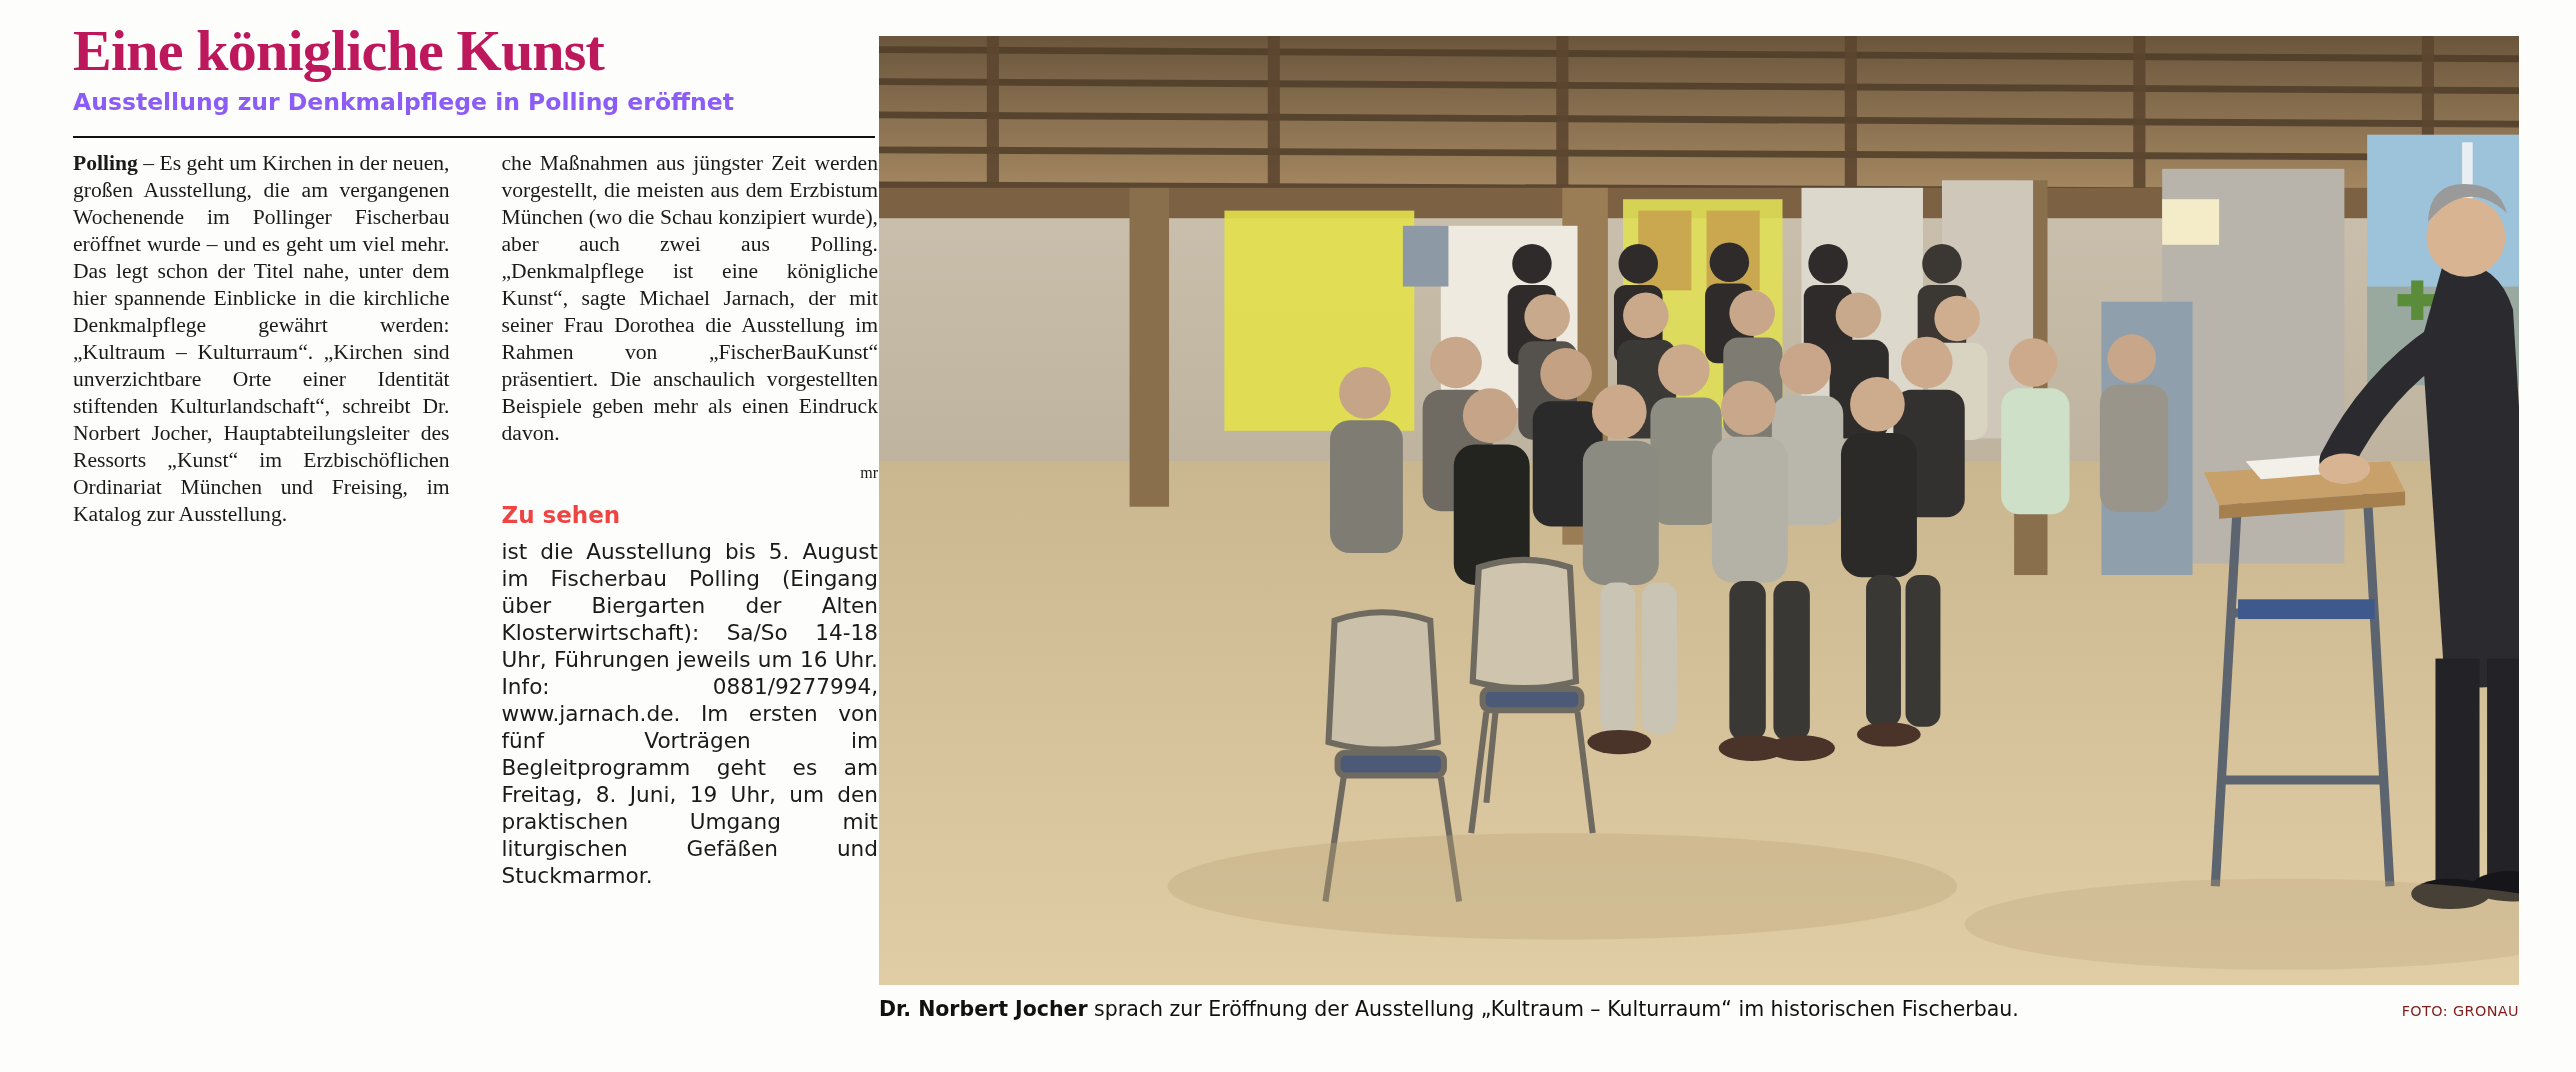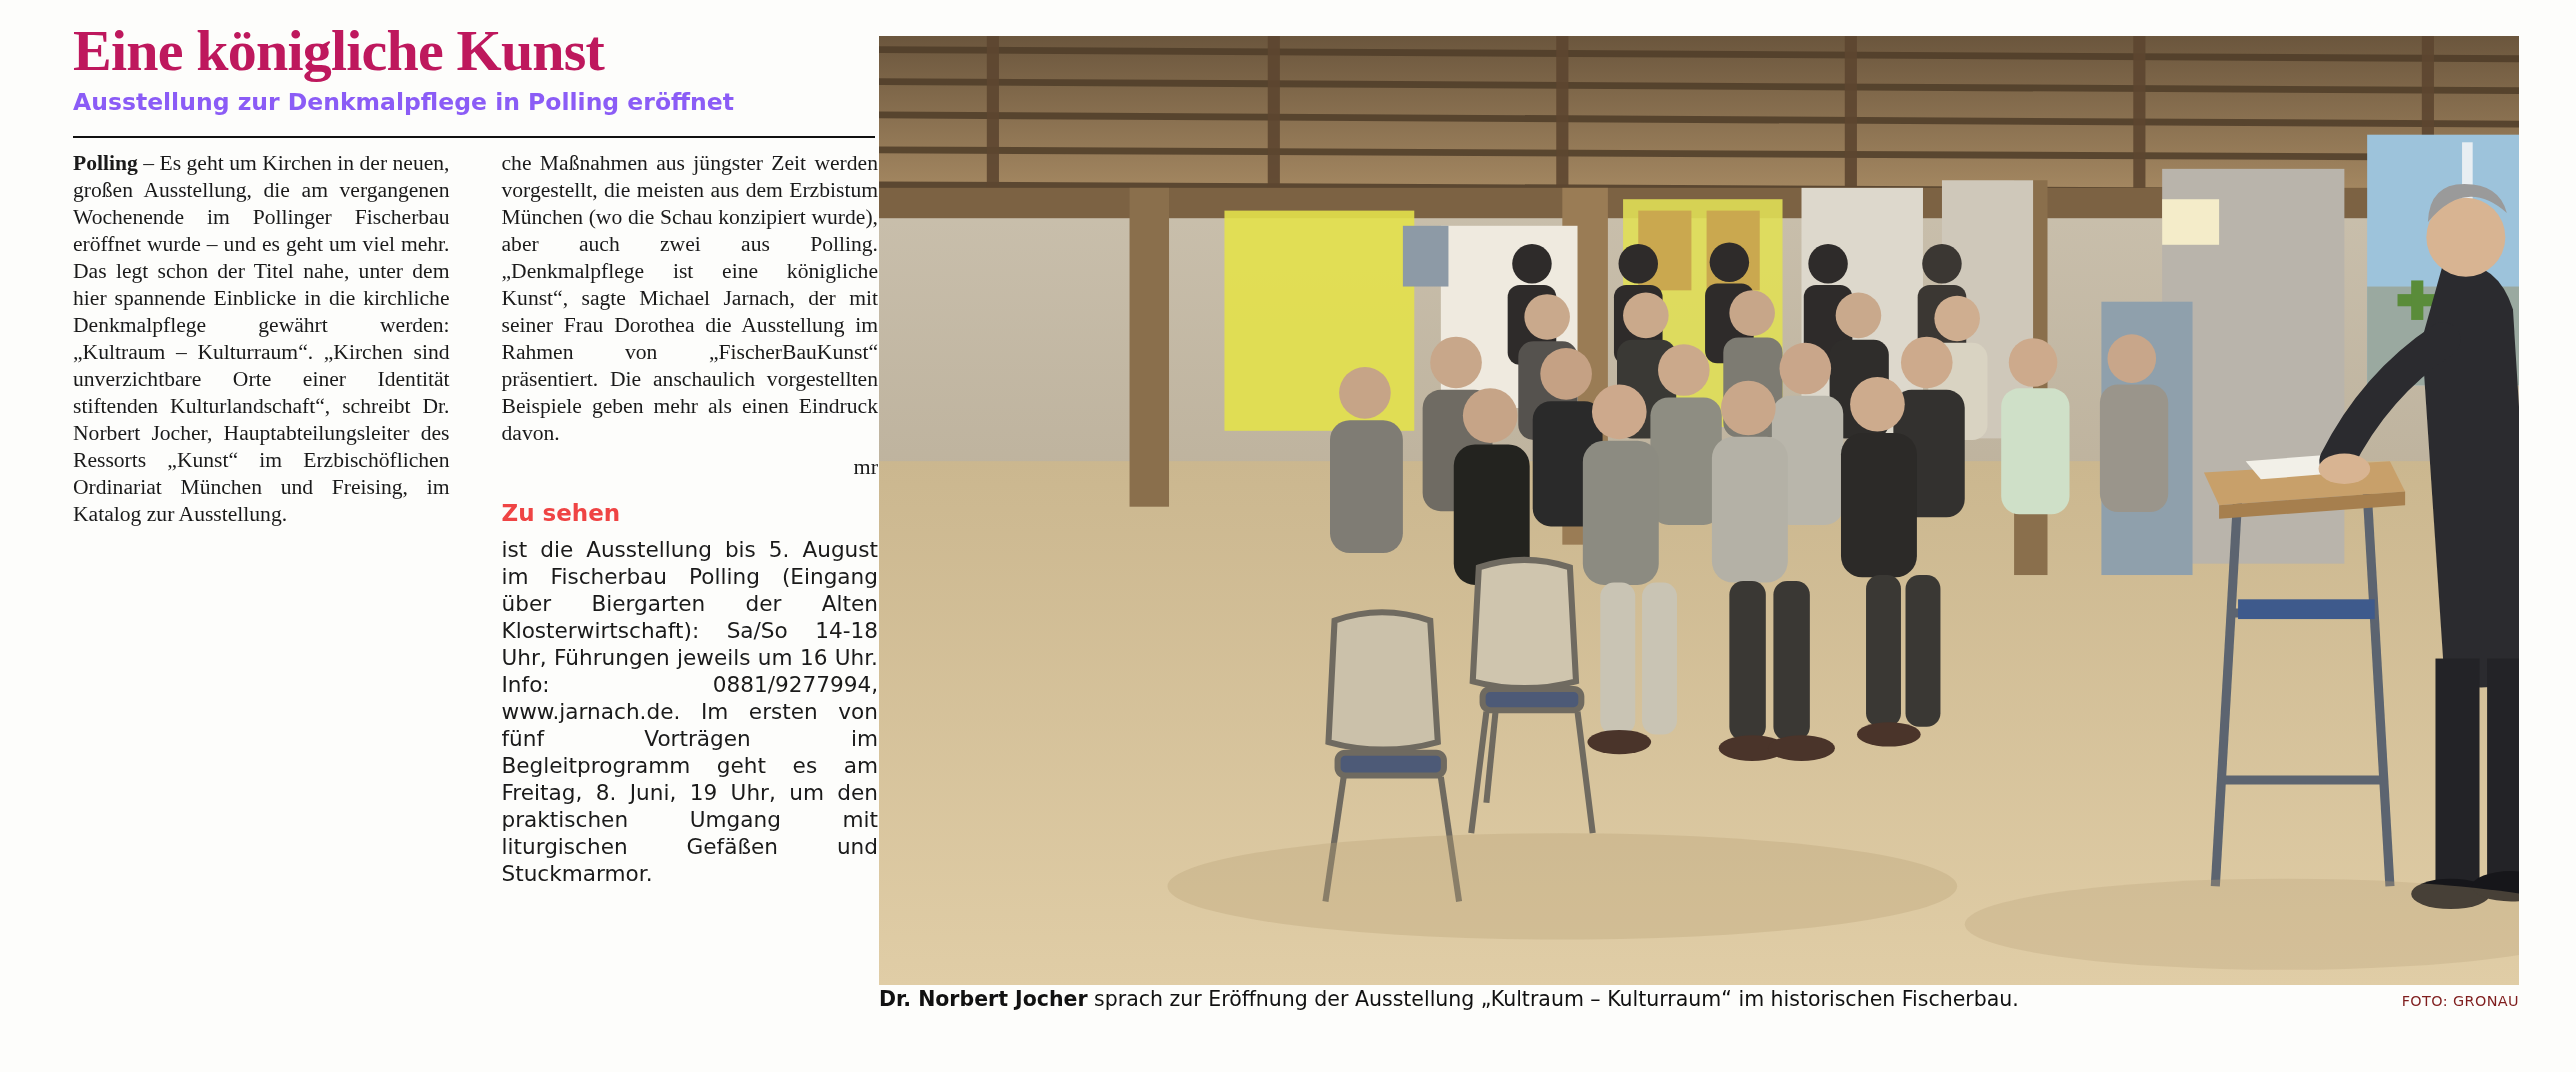--- a/index.html
+++ b/index.html
@@ -67,24 +67,24 @@
     hyphens: auto;
     -webkit-hyphens: auto;
   }
   .col p + p {
     text-indent: 21px;
   }
   .lead-city {
     font-weight: bold;
   }
   .byline {
-    font-size: 22px;
+    font-size: 16px;
     text-align: right;
     display: block;
-    margin-top: 7px;
+    margin-top: 17px;
   }
   .section-title {
     color: #ef4444;
     font-family: "DejaVu Sans", sans-serif;
     font-weight: bold;
     font-size: 23px;
     line-height: 26px;
     margin: 20px 0 10.6px 0;
   }
   .infotext {
@@ -111,21 +111,21 @@
     overflow: hidden;
     background: #9a8f7d;
   }
   .photo svg {
     display: block;
     width: 100%;
     height: 100%;
   }
   .caption {
     width: 1640px;
-    margin-top: 2px;
+    margin-top: 12px;
     display: flex;
     align-items: baseline;
     justify-content: space-between;
     font-family: "DejaVu Sans", sans-serif;
   }
   .caption-text {
     font-size: 20.5px;
     line-height: 24px;
     color: #111;
   }

